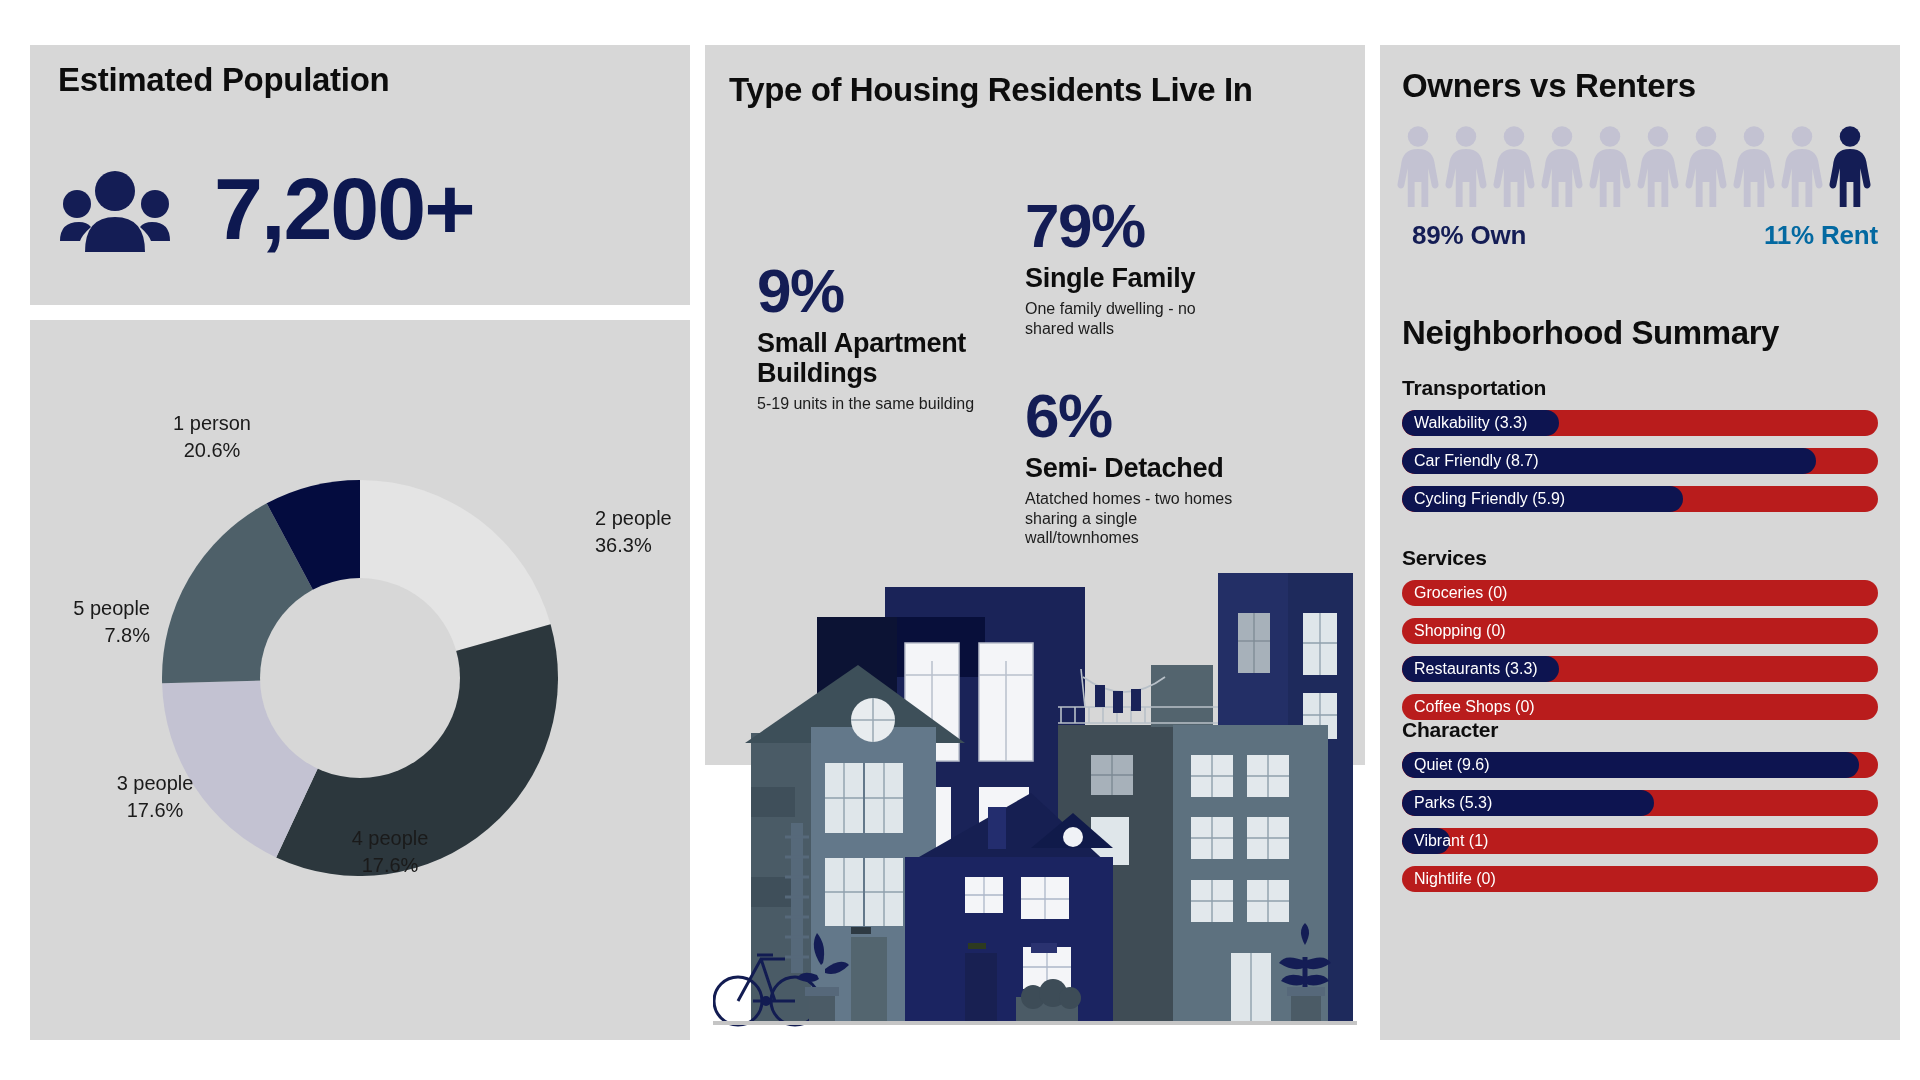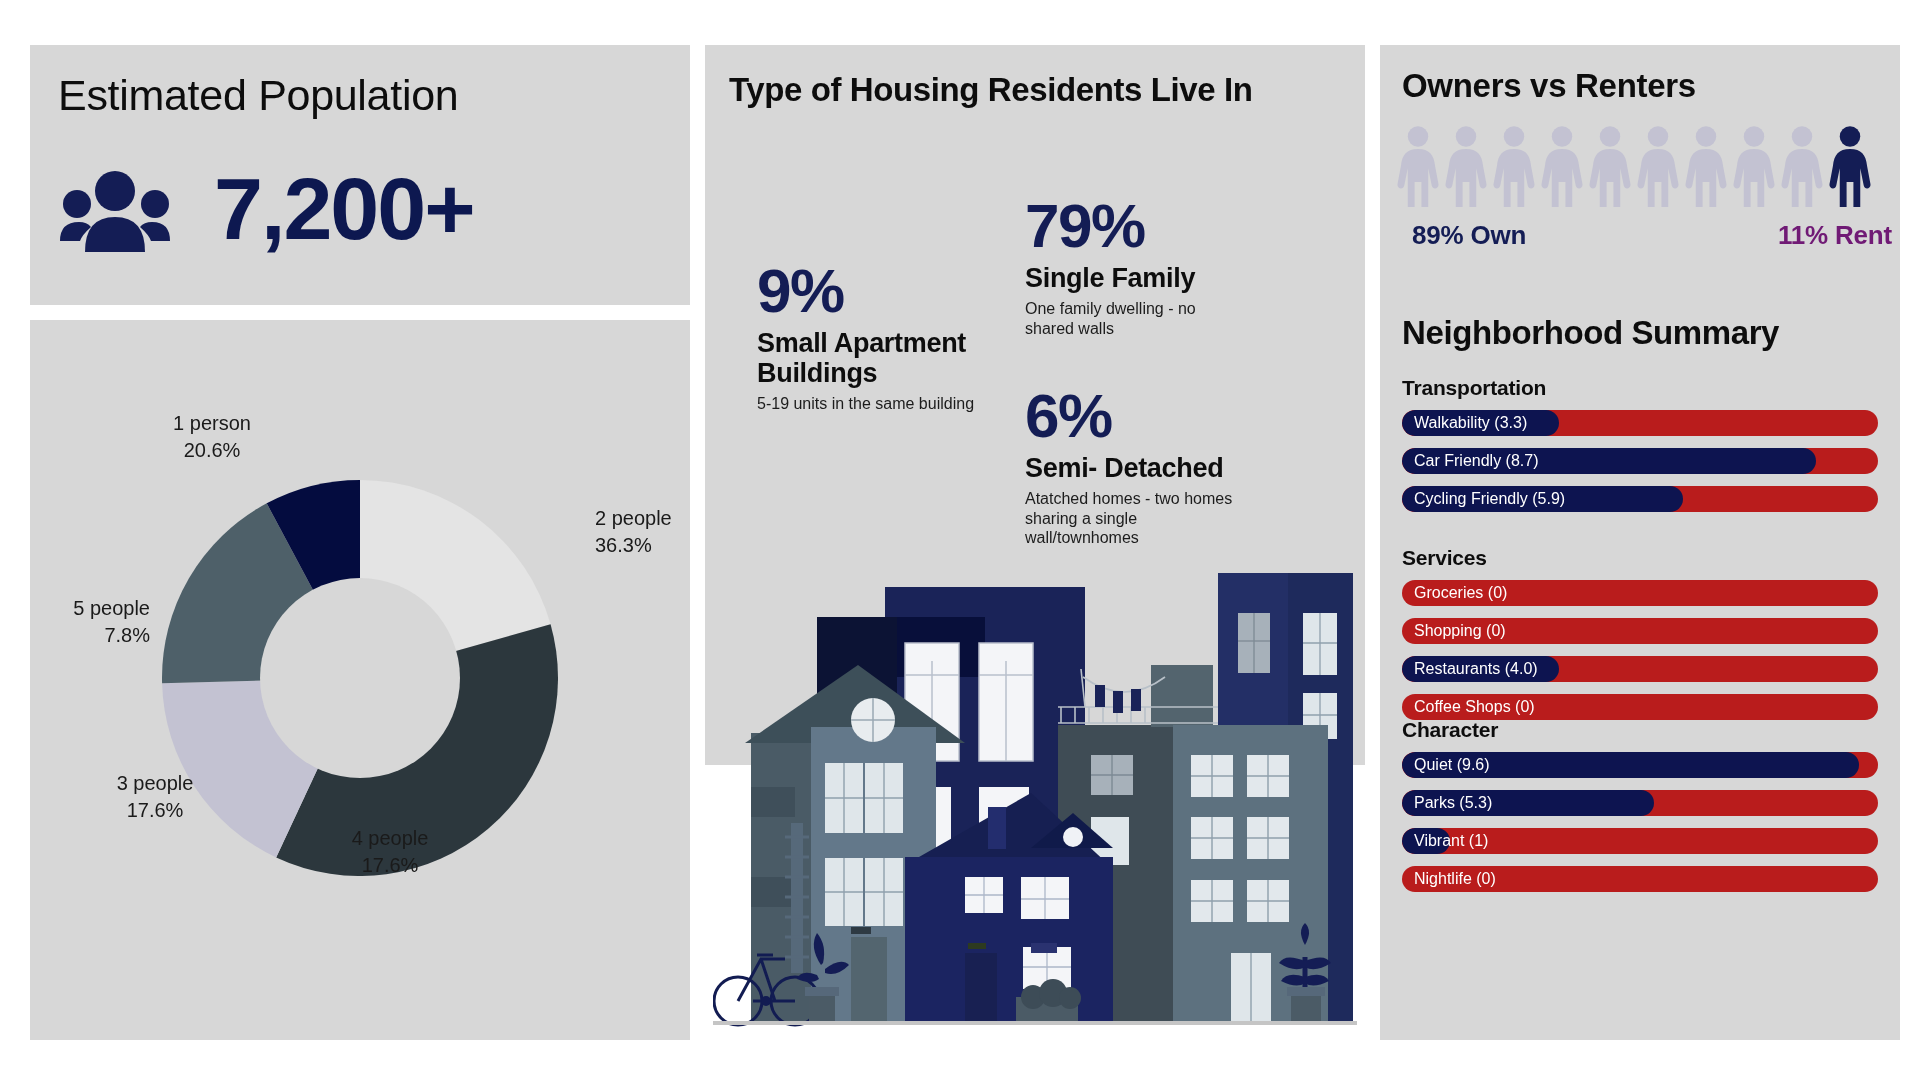--- a/index.html
+++ b/index.html
@@ -8,22 +8,22 @@
     background:#ffffff;
     font-family:"Liberation Sans", sans-serif;
     overflow:hidden;
     position:relative;
   }
   .panel{position:absolute;background:#d7d7d7;box-sizing:border-box;}
 
   
   #panel-population{left:30px;top:45px;width:660px;height:260px;}
   #panel-population .ttl{
-    position:absolute;left:28px;top:26px;
-    font-size:43px;font-weight:normal;color:#0d0d0d;letter-spacing:-0.3px;
+    position:absolute;left:28px;top:16px;
+    font-size:33px;font-weight:bold;color:#0d0d0d;letter-spacing:-0.3px;
   }
   #pop-row{position:absolute;left:30px;top:120px;display:flex;align-items:center;gap:44px;}
   #pop-icon{width:110px;height:85px;}
   #pop-value{font-size:88px;font-weight:bold;color:#0d1850;letter-spacing:-2px;line-height:1;}
 
   
   #panel-household{left:30px;top:320px;width:660px;height:720px;}
   #panel-household .ttl{
     position:absolute;left:28px;top:32px;
     font-size:33px;font-weight:bold;color:#0d0d0d;letter-spacing:-0.3px;
@@ -53,21 +53,21 @@
 
   
   #panel-owners{left:1380px;top:45px;width:520px;height:292px;}
   #panel-owners .ttl{
     position:absolute;left:22px;top:22px;
     font-size:33px;font-weight:bold;color:#0d0d0d;letter-spacing:-0.3px;
   }
   #people-row{position:absolute;left:14px;top:80px;width:492px;height:82px;display:flex;align-items:flex-end;}
   .ppl{width:48px;height:82px;}
   #own-lbl{position:absolute;left:32px;top:175px;font-size:26px;font-weight:bold;color:#141d55;letter-spacing:-0.2px;}
-  #rent-lbl{position:absolute;right:8px;top:175px;font-size:26px;font-weight:bold;color:#701a75;letter-spacing:-0.2px;}
+  #rent-lbl{position:absolute;right:22px;top:175px;font-size:26px;font-weight:bold;color:#0369a1;letter-spacing:-0.2px;}
 
   
   #panel-summary{left:1380px;top:288px;width:520px;height:752px;}
   #panel-summary .ttl{
     position:absolute;left:22px;top:26px;
     font-size:33px;font-weight:bold;color:#0d0d0d;letter-spacing:-0.4px;
   }
   .grp{position:absolute;left:22px;width:476px;}
   .grp-title{font-size:21px;font-weight:bold;color:#0d0d0d;margin-bottom:10px;letter-spacing:-0.2px;}
   .bar-track{
@@ -403,21 +403,21 @@
         <div class="bar-track">
           <div class="bar-fill" style="width: 0%;"></div>
           <div class="bar-lab">Groceries (0)</div>
         </div>
         <div class="bar-track">
           <div class="bar-fill" style="width: 0%;"></div>
           <div class="bar-lab">Shopping (0)</div>
         </div>
         <div class="bar-track">
           <div class="bar-fill" style="width: 33%;"></div>
-          <div class="bar-lab">Restaurants (4.0)</div>
+          <div class="bar-lab">Restaurants (3.3)</div>
         </div>
         <div class="bar-track">
           <div class="bar-fill" style="width: 0%;"></div>
           <div class="bar-lab">Coffee Shops (0)</div>
         </div>
       </div>
   </div>
   <div class="grp" id="grp-character">
     <div class="grp-title">Character</div>
     <div class="bars">

